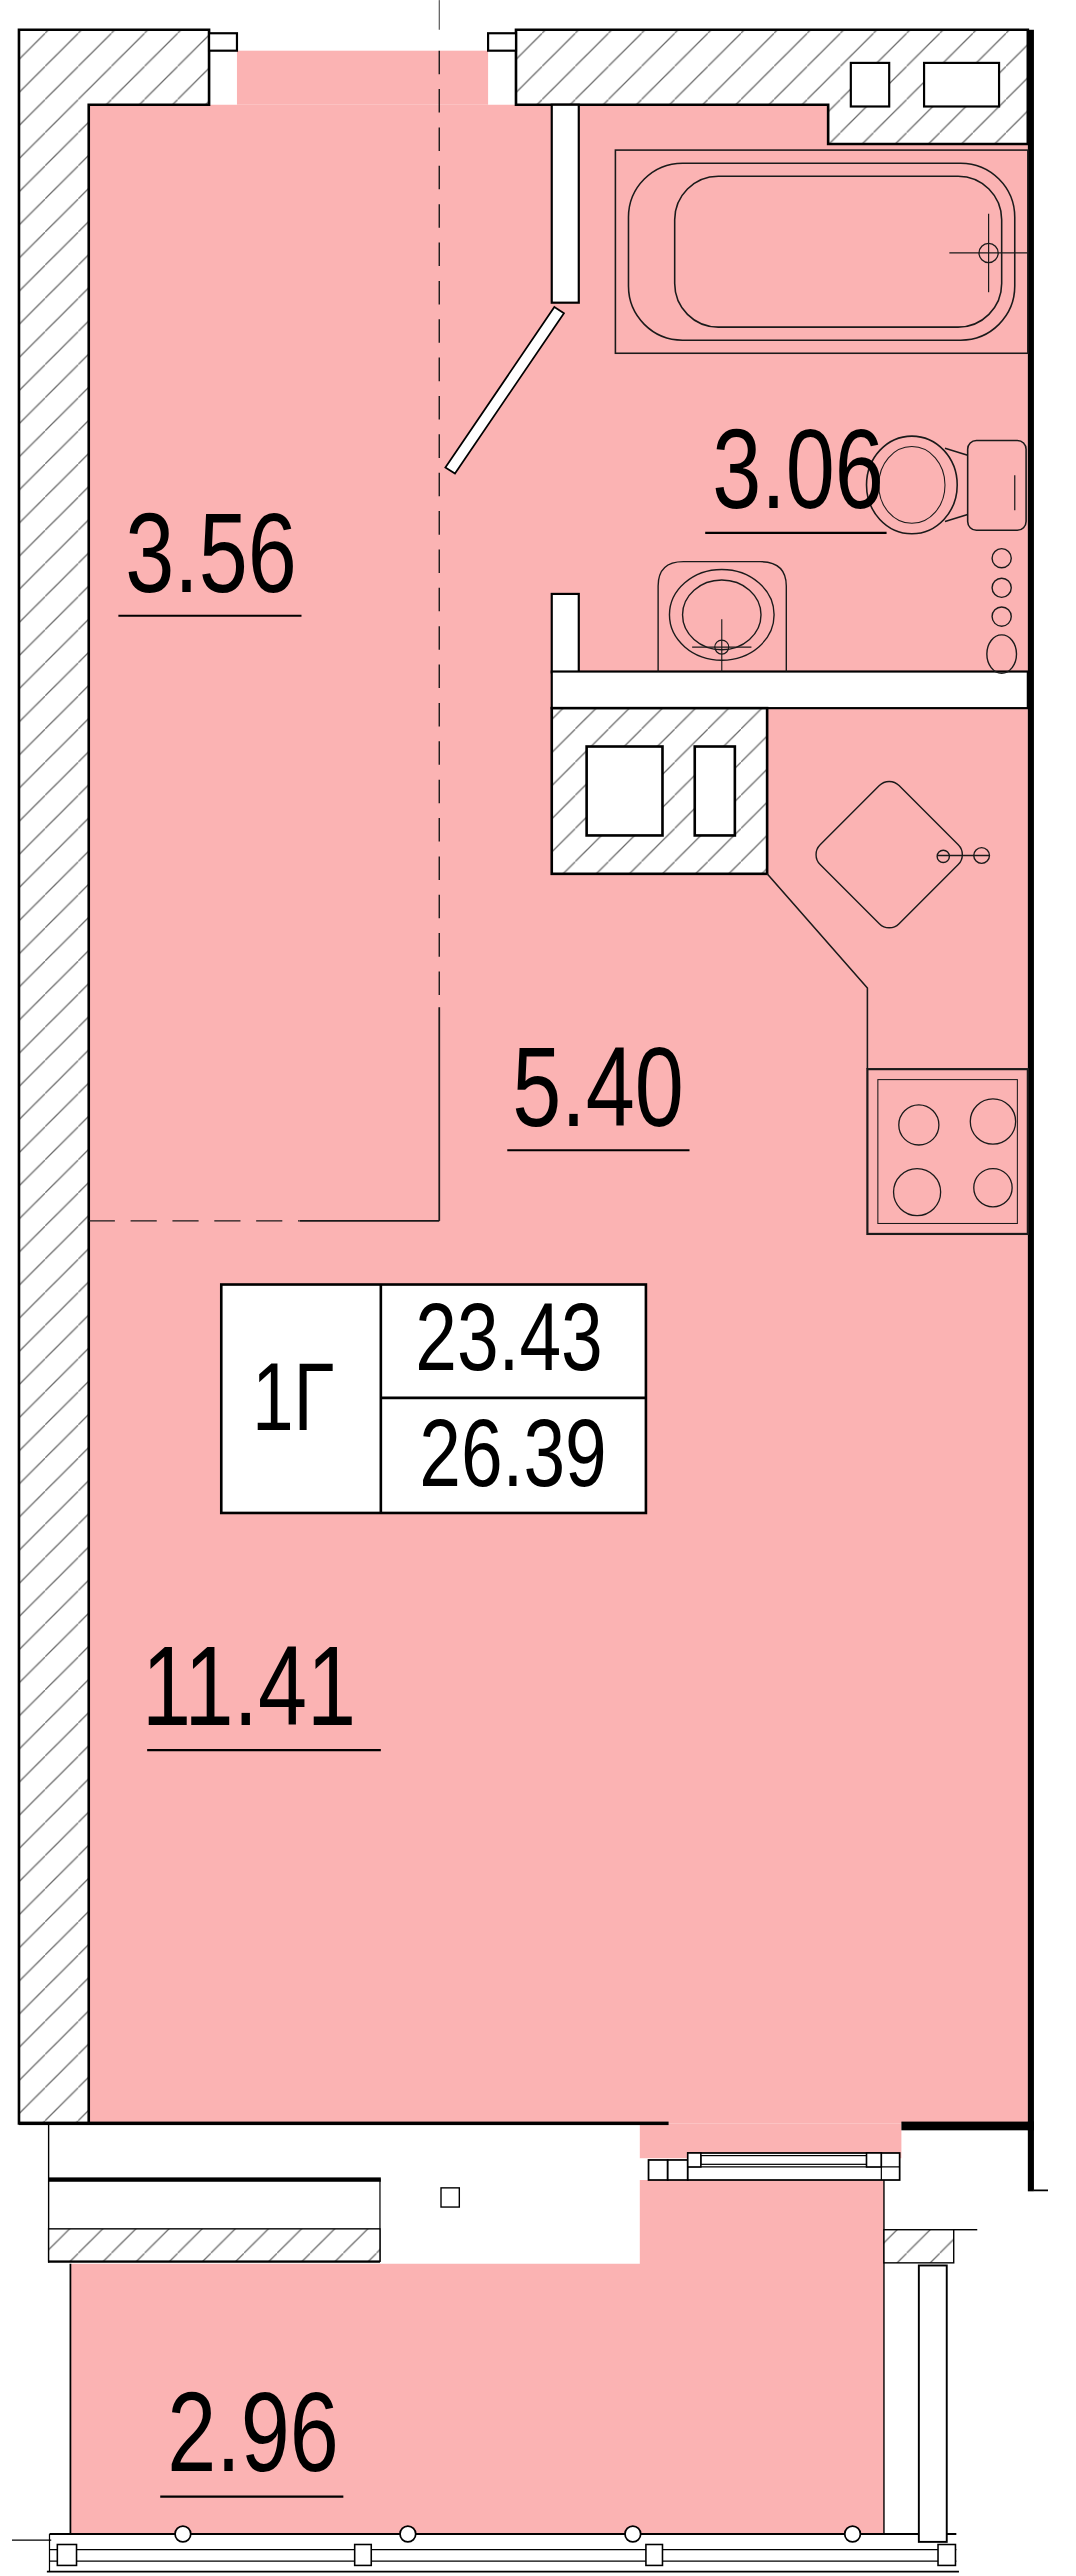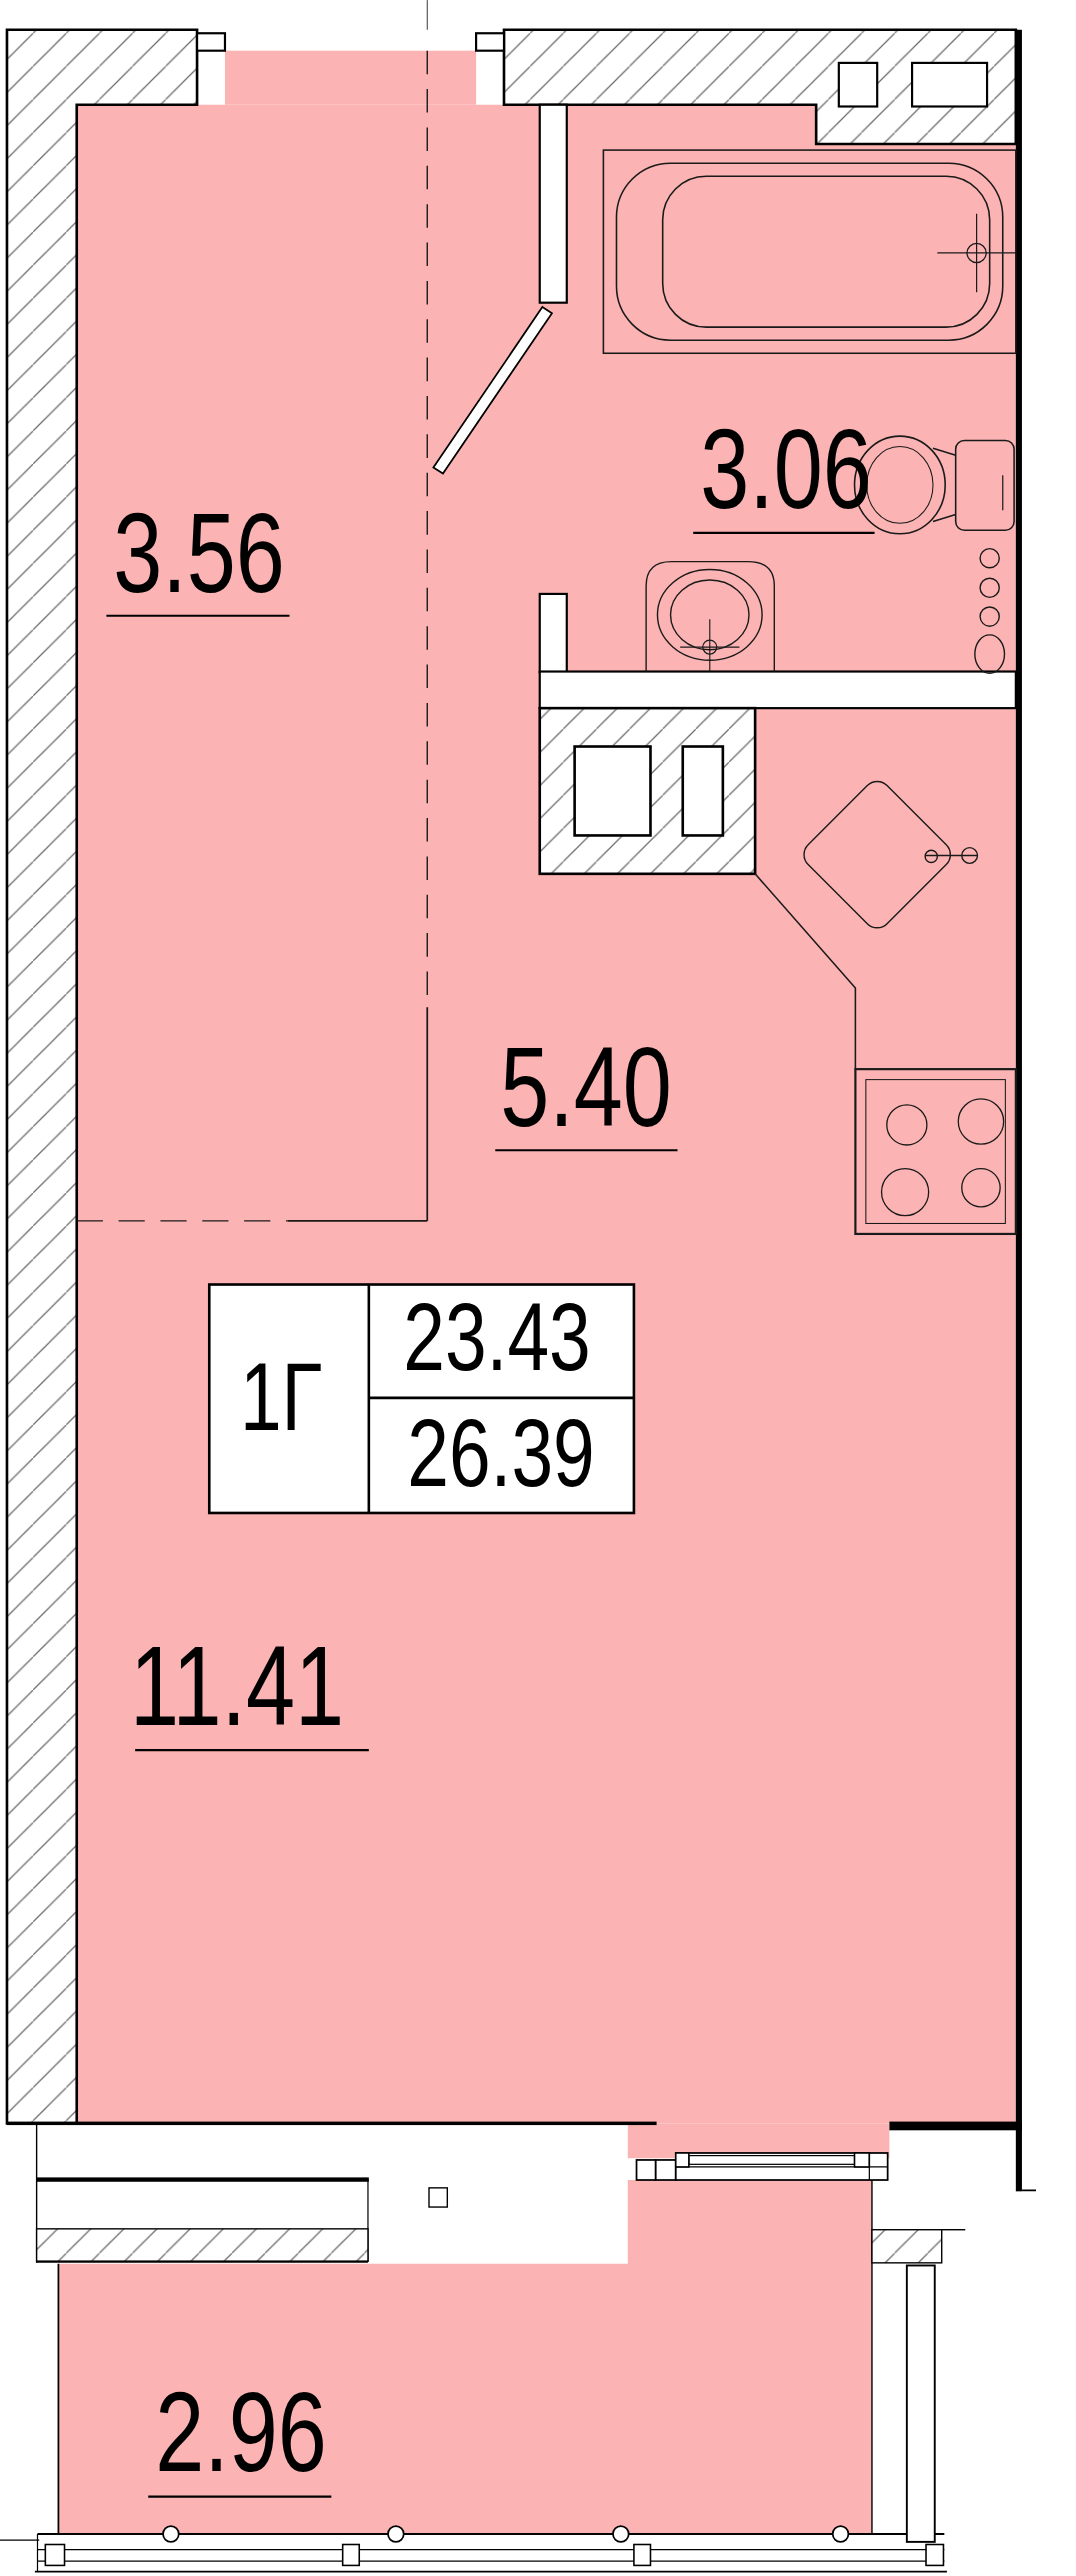--- a/index.html
+++ b/index.html
@@ -1,17 +1,17 @@
 <!DOCTYPE html>
 <html style="font-size:14px"><head>
 <meta charset="utf-8">
 <style>
   html,body{margin:0;padding:0;background:#ffffff;}
   #plan{position:relative;width:1036px;height:2576px;background:#ffffff;overflow:hidden;
-        font-family:"Liberation Sans", sans-serif;}
+        font-family:"Liberation Sans", sans-serif;margin-left:12px;}
   #plan svg{position:absolute;left:0;top:0;}
   .area-label{position:absolute;color:#000;font-size:113px;line-height:1;white-space:nowrap;
               transform:translate(-50%,-50%) scaleX(0.78);}
   .tbl-label{position:absolute;color:#000;font-size:96px;line-height:1;white-space:nowrap;
              transform:translate(-50%,-50%) scaleX(0.78);}
 </style>
 </head>
 <body>
 
 <div id="plan">

